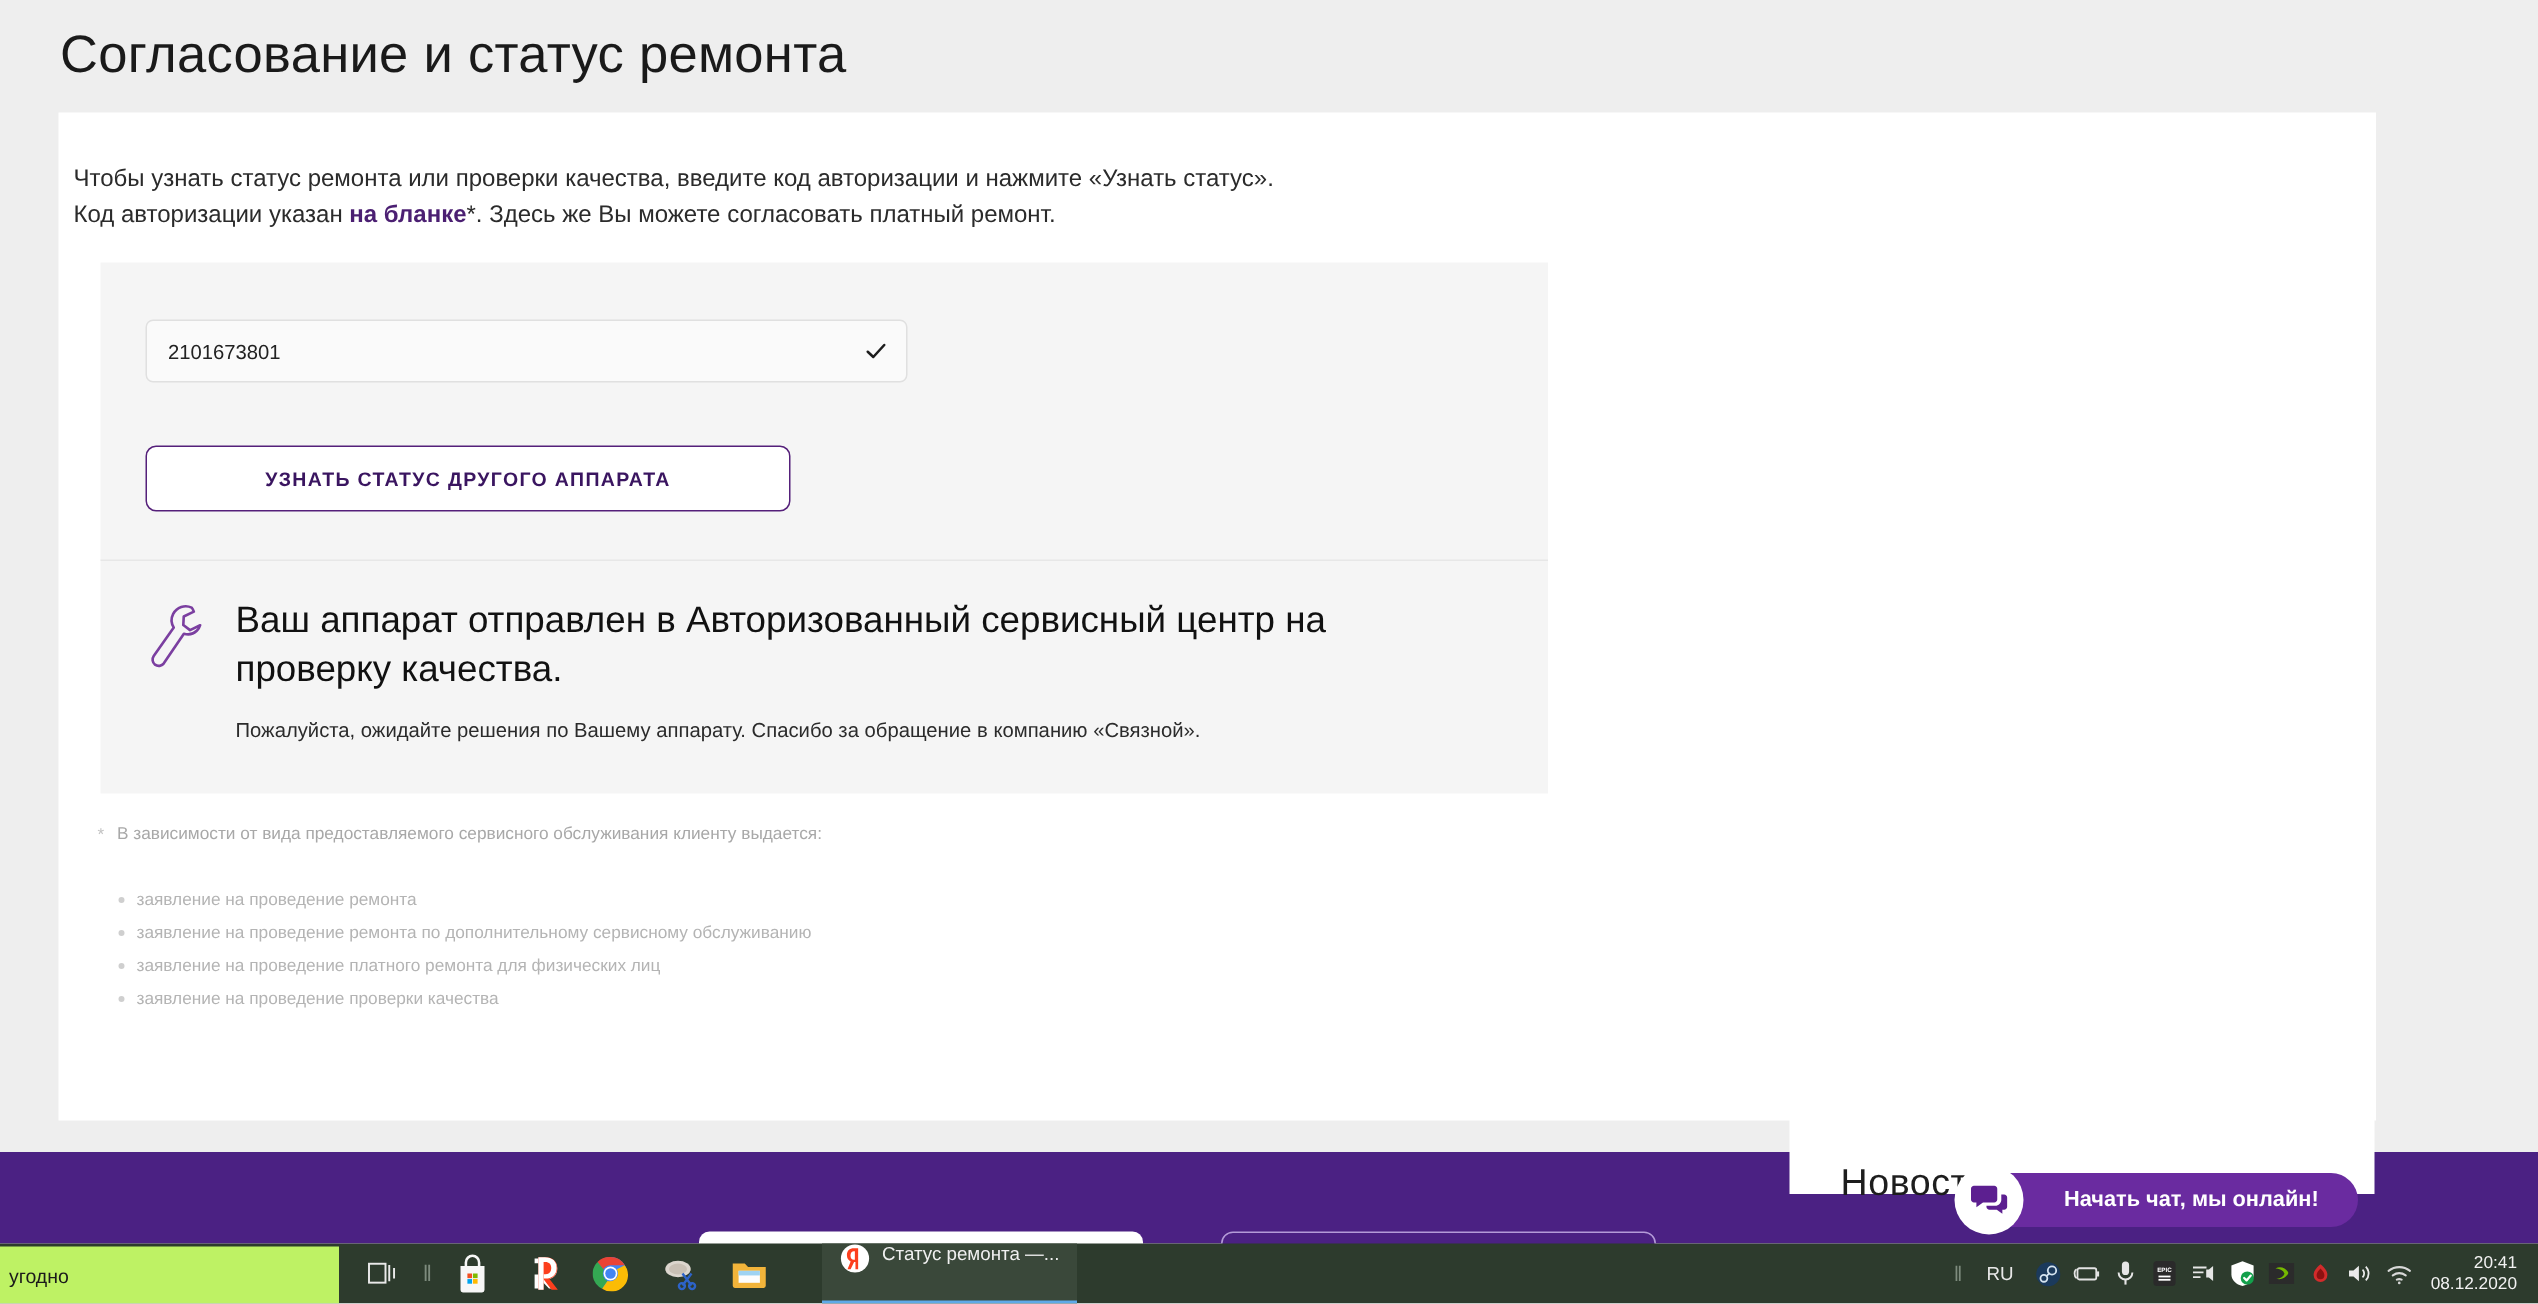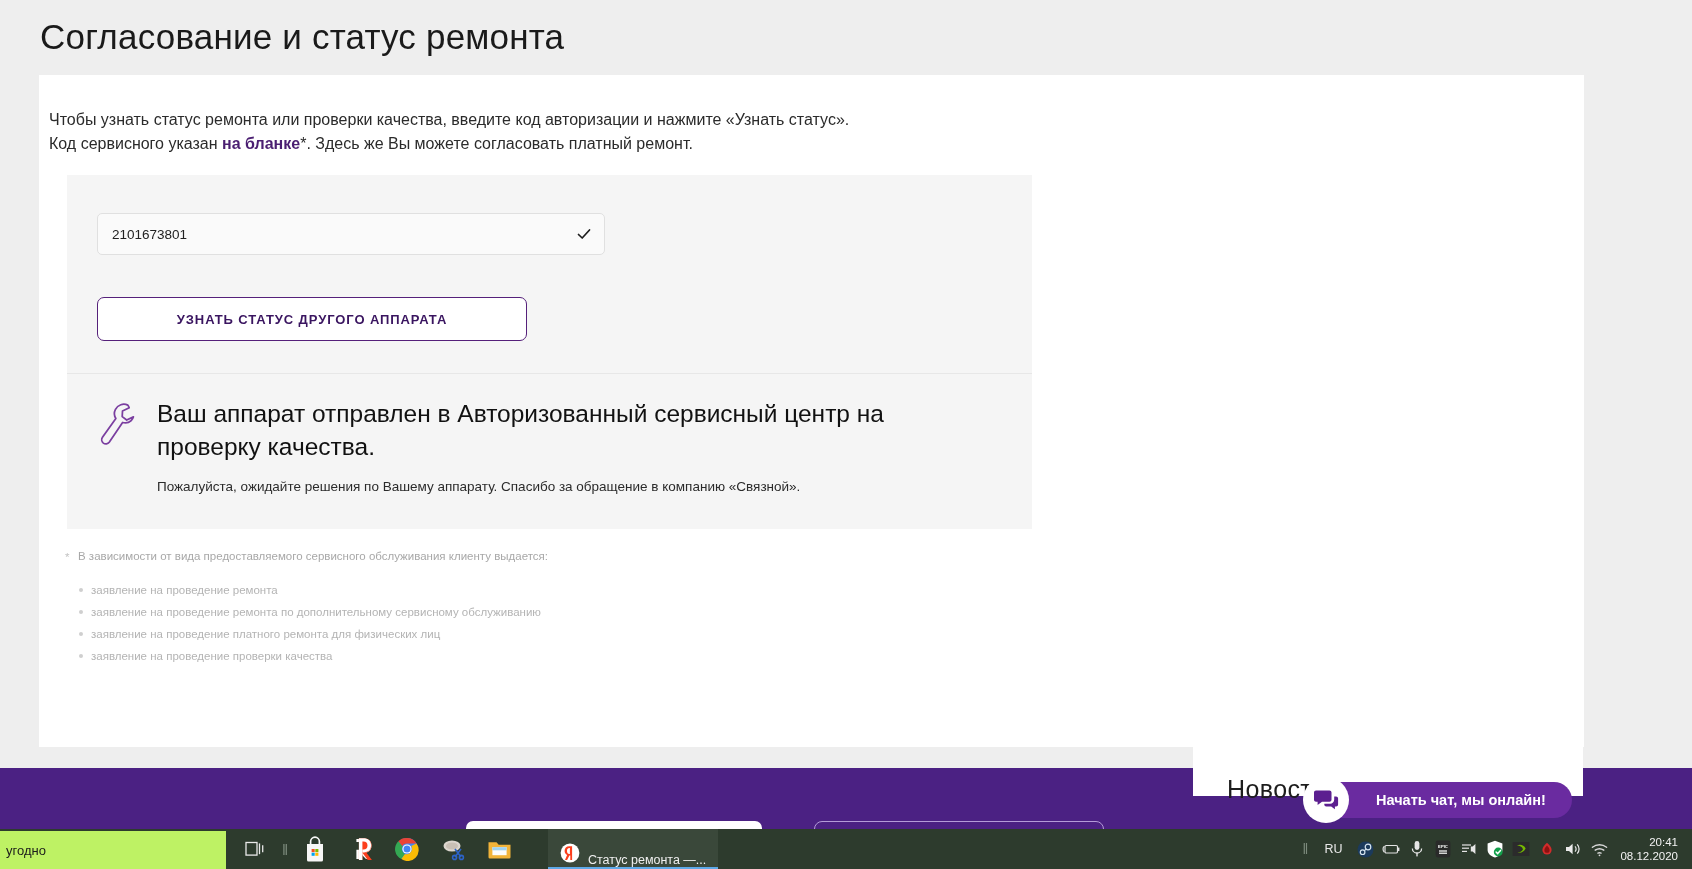--- a/index.html
+++ b/index.html
@@ -96,21 +96,21 @@
 
   
   .footnotes { position:absolute; left:26px; top:472px; }
   .fn-main {
     font-size:11.5px; color:#a8a8a8; line-height:18px;
     position:relative; padding-left:13px;
   }
   .fn-main::before {
     content:"*"; position:absolute; left:0; top:1px; color:#c3c3c3;
   }
-  .fn-list { margin-top:14px; list-style:none; }
+  .fn-list { margin-top:24px; list-style:none; }
   .fn-list li {
     position:relative; padding-left:26px;
     font-size:11.5px; color:#b4b4b4; line-height:22px;
   }
   .fn-list li::before {
     content:""; position:absolute; left:14px; top:9px;
     width:4px; height:4px; border-radius:50%; background:#cfcfcf;
   }
 
   
@@ -181,21 +181,21 @@
     width:46px; height:40px;
     display:flex; align-items:center; justify-content:center;
     cursor:pointer;
   }
   .tb-sep { width:14px; height:40px; display:flex; align-items:center; justify-content:center; }
   .tb-sep span { color:#7d8b7d; font-size:15px; }
 
   
   .tb-window {
     position:absolute; left:548px; top:829px;
-    height:40px; display:flex; align-items:flex-end; gap:8px;
+    height:40px; display:flex; align-items:flex-start; gap:8px;
     padding:0 12px;
     background:#3a483a;
     border-bottom:2.5px solid #5ea9e8;
     cursor:pointer;
   }
   .tb-window-title { color:#f0f0f0; font-size:12.5px; white-space:nowrap; }
 
   
   .tray {
     position:absolute; right:4px; top:829px; height:40px;
@@ -221,21 +221,21 @@
 <div class="screen">
 
   <div class="page-bg"></div>
 
   <h1 class="page-title">Согласование и статус ремонта</h1>
 
   <div class="card">
 
     <div class="intro">
       <div class="intro-line">Чтобы узнать статус ремонта или проверки качества, введите код авторизации и нажмите «Узнать статус».</div>
-      <div class="intro-line"><span>Код сервисного указан </span><a class="link-blank" href="#">на бланке</a><span>*. Здесь же Вы можете согласовать платный ремонт.</span></div>
+      <div class="intro-line"><span>Код авторизации указан </span><a class="link-blank" href="#">на бланке</a><span>*. Здесь же Вы можете согласовать платный ремонт.</span></div>
     </div>
 
     <div class="panel">
 
       <div class="code-row">
         <div class="code-input-wrap">
           <input class="code-input" type="text" value="2101673801" style="">
           <span class="check-icon">
             <svg viewBox="0 0 16 16" fill="none" stroke="currentColor" stroke-width="1.7" stroke-linecap="round" stroke-linejoin="round">
               <polyline points="2.5,8.5 6.2,12 13.5,4"></polyline>

